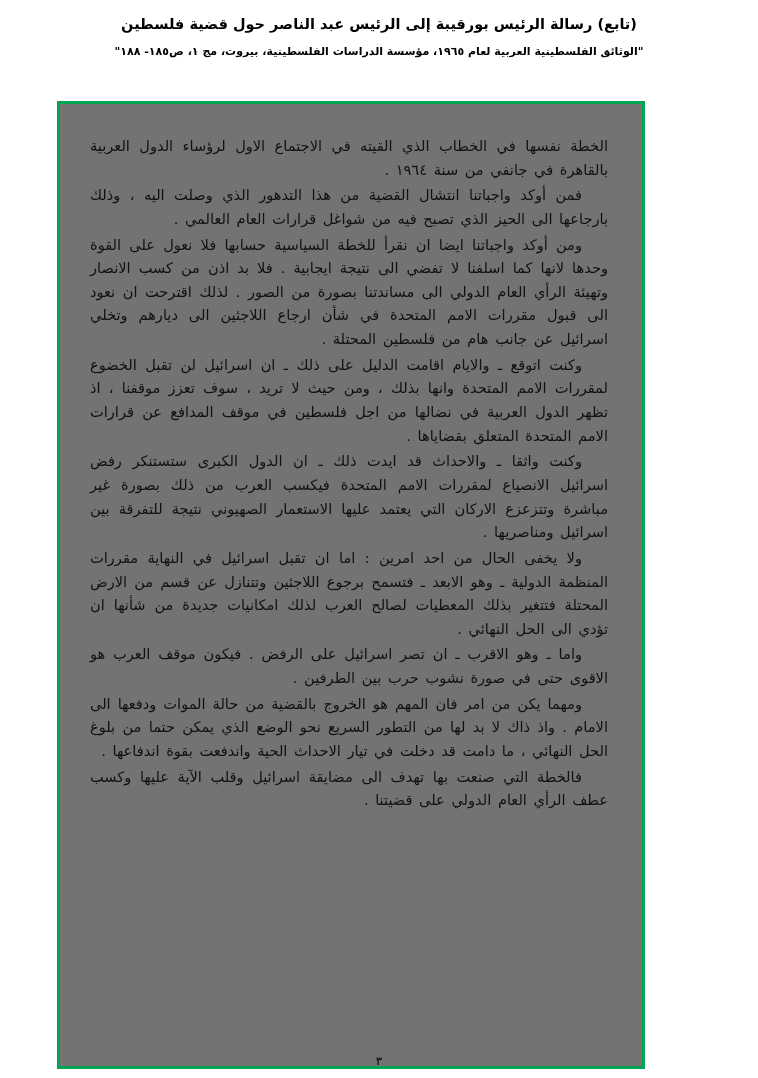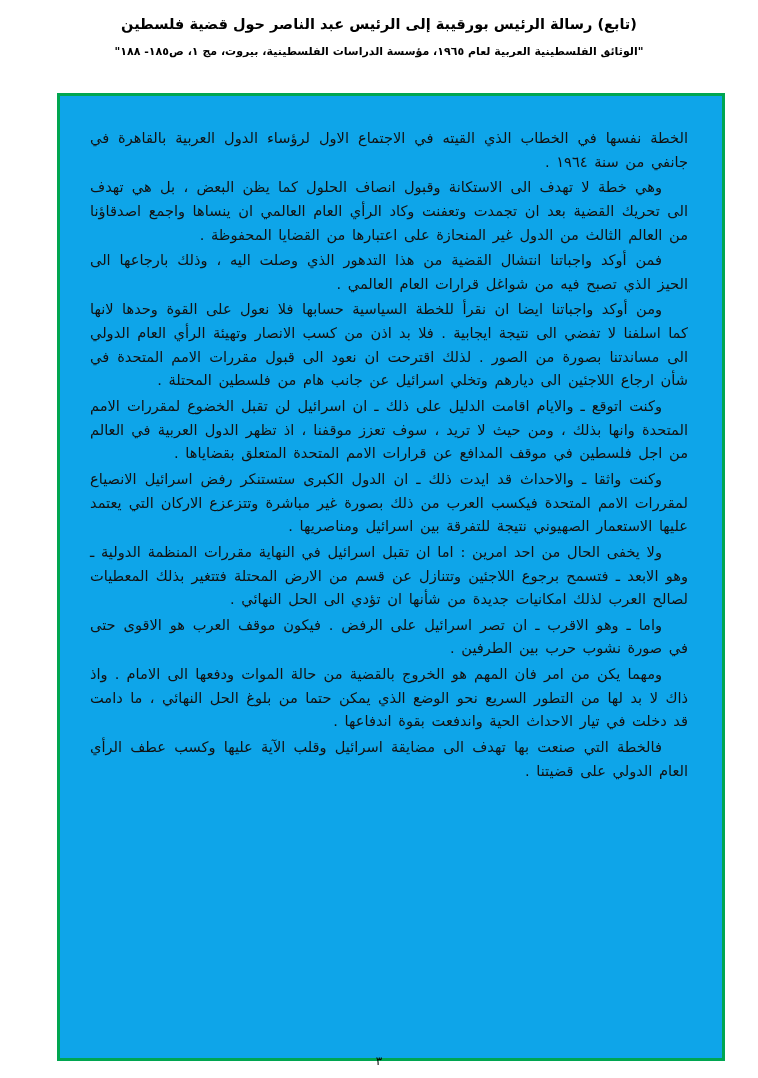--- a/index.html
+++ b/index.html
@@ -40,27 +40,27 @@
   .doc-source {
     font-size: 11px;
     font-weight: bold;
     color: #000000;
     margin-top: 8px;
     line-height: 1.5;
   }
 
   .frame {
     position: absolute;
-    top: 93px;
+    top: 101px;
     left: 57px;
-    width: 668px;
+    width: 588px;
     height: 968px;
     border: 3px solid #00a651;
     box-sizing: border-box;
-    background: #0ea5e9;
+    background: #737373;
   }
 
   .body-text {
     padding: 30px 34px 20px 30px;
     direction: rtl;
     text-align: justify;
     text-justify: inter-word;
   }
 
   .para {
@@ -92,24 +92,23 @@
 <div class="page">
 
   <div class="doc-header">
     <div class="doc-title">(تابع) رسالة الرئيس بورقيبة إلى الرئيس عبد الناصر حول قضية فلسطين</div>
     <div class="doc-source">"الوثائق الفلسطينية العربية لعام ١٩٦٥، مؤسسة الدراسات الفلسطينية، بيروت، مج ١، ص١٨٥- ١٨٨"</div>
   </div>
 
   <div class="frame">
     <div class="body-text">
       <p class="para no-indent">الخطة نفسها في الخطاب الذي القيته في الاجتماع الاول لرؤساء الدول العربية بالقاهرة في جانفي من سنة ١٩٦٤ .</p>
-      <p class="para">وهي خطة لا تهدف الى الاستكانة وقبول انصاف الحلول كما يظن البعض ، بل هي تهدف الى تحريك القضية بعد ان تجمدت وتعفنت وكاد الرأي العام العالمي ان ينساها واجمع اصدقاؤنا من العالم الثالث من الدول غير المنحازة على اعتبارها من القضايا المحفوظة .</p>
       <p class="para">فمن أوكد واجباتنا انتشال القضية من هذا التدهور الذي وصلت اليه ، وذلك بارجاعها الى الحيز الذي تصبح فيه من شواغل قرارات العام العالمي .</p>
       <p class="para">ومن أوكد واجباتنا ايضا ان نقرأ للخطة السياسية حسابها فلا نعول على القوة وحدها لانها كما اسلفنا لا تفضي الى نتيجة ايجابية . فلا بد اذن من كسب الانصار وتهيئة الرأي العام الدولي الى مساندتنا بصورة من الصور . لذلك اقترحت ان نعود الى قبول مقررات الامم المتحدة في شأن ارجاع اللاجئين الى ديارهم وتخلي اسرائيل عن جانب هام من فلسطين المحتلة .</p>
-      <p class="para">وكنت اتوقع ـ والايام اقامت الدليل على ذلك ـ ان اسرائيل لن تقبل الخضوع لمقررات الامم المتحدة وانها بذلك ، ومن حيث لا تريد ، سوف تعزز موقفنا ، اذ تظهر الدول العربية في العالم من اجل فلسطين في موقف المدافع عن قرارات الامم المتحدة المتعلق بقضاياها .</p>
+      <p class="para">وكنت اتوقع ـ والايام اقامت الدليل على ذلك ـ ان اسرائيل لن تقبل الخضوع لمقررات الامم المتحدة وانها بذلك ، ومن حيث لا تريد ، سوف تعزز موقفنا ، اذ تظهر الدول العربية في نضالها من اجل فلسطين في موقف المدافع عن قرارات الامم المتحدة المتعلق بقضاياها .</p>
       <p class="para">وكنت واثقا ـ والاحداث قد ايدت ذلك ـ ان الدول الكبرى ستستنكر رفض اسرائيل الانصياع لمقررات الامم المتحدة فيكسب العرب من ذلك بصورة غير مباشرة وتتزعزع الاركان التي يعتمد عليها الاستعمار الصهيوني نتيجة للتفرقة بين اسرائيل ومناصريها .</p>
       <p class="para">ولا يخفى الحال من احد امرين : اما ان تقبل اسرائيل في النهاية مقررات المنظمة الدولية ـ وهو الابعد ـ فتسمح برجوع اللاجئين وتتنازل عن قسم من الارض المحتلة فتتغير بذلك المعطيات لصالح العرب لذلك امكانيات جديدة من شأنها ان تؤدي الى الحل النهائي .</p>
       <p class="para">واما ـ وهو الاقرب ـ ان تصر اسرائيل على الرفض . فيكون موقف العرب هو الاقوى حتى في صورة نشوب حرب بين الطرفين .</p>
       <p class="para">ومهما يكن من امر فان المهم هو الخروج بالقضية من حالة الموات ودفعها الى الامام . واذ ذاك لا بد لها من التطور السريع نحو الوضع الذي يمكن حتما من بلوغ الحل النهائي ، ما دامت قد دخلت في تيار الاحداث الحية واندفعت بقوة اندفاعها .</p>
       <p class="para">فالخطة التي صنعت بها تهدف الى مضايقة اسرائيل وقلب الآية عليها وكسب عطف الرأي العام الدولي على قضيتنا .</p>
     </div>
   </div>
 
   <div class="page-number">٣</div>
 

